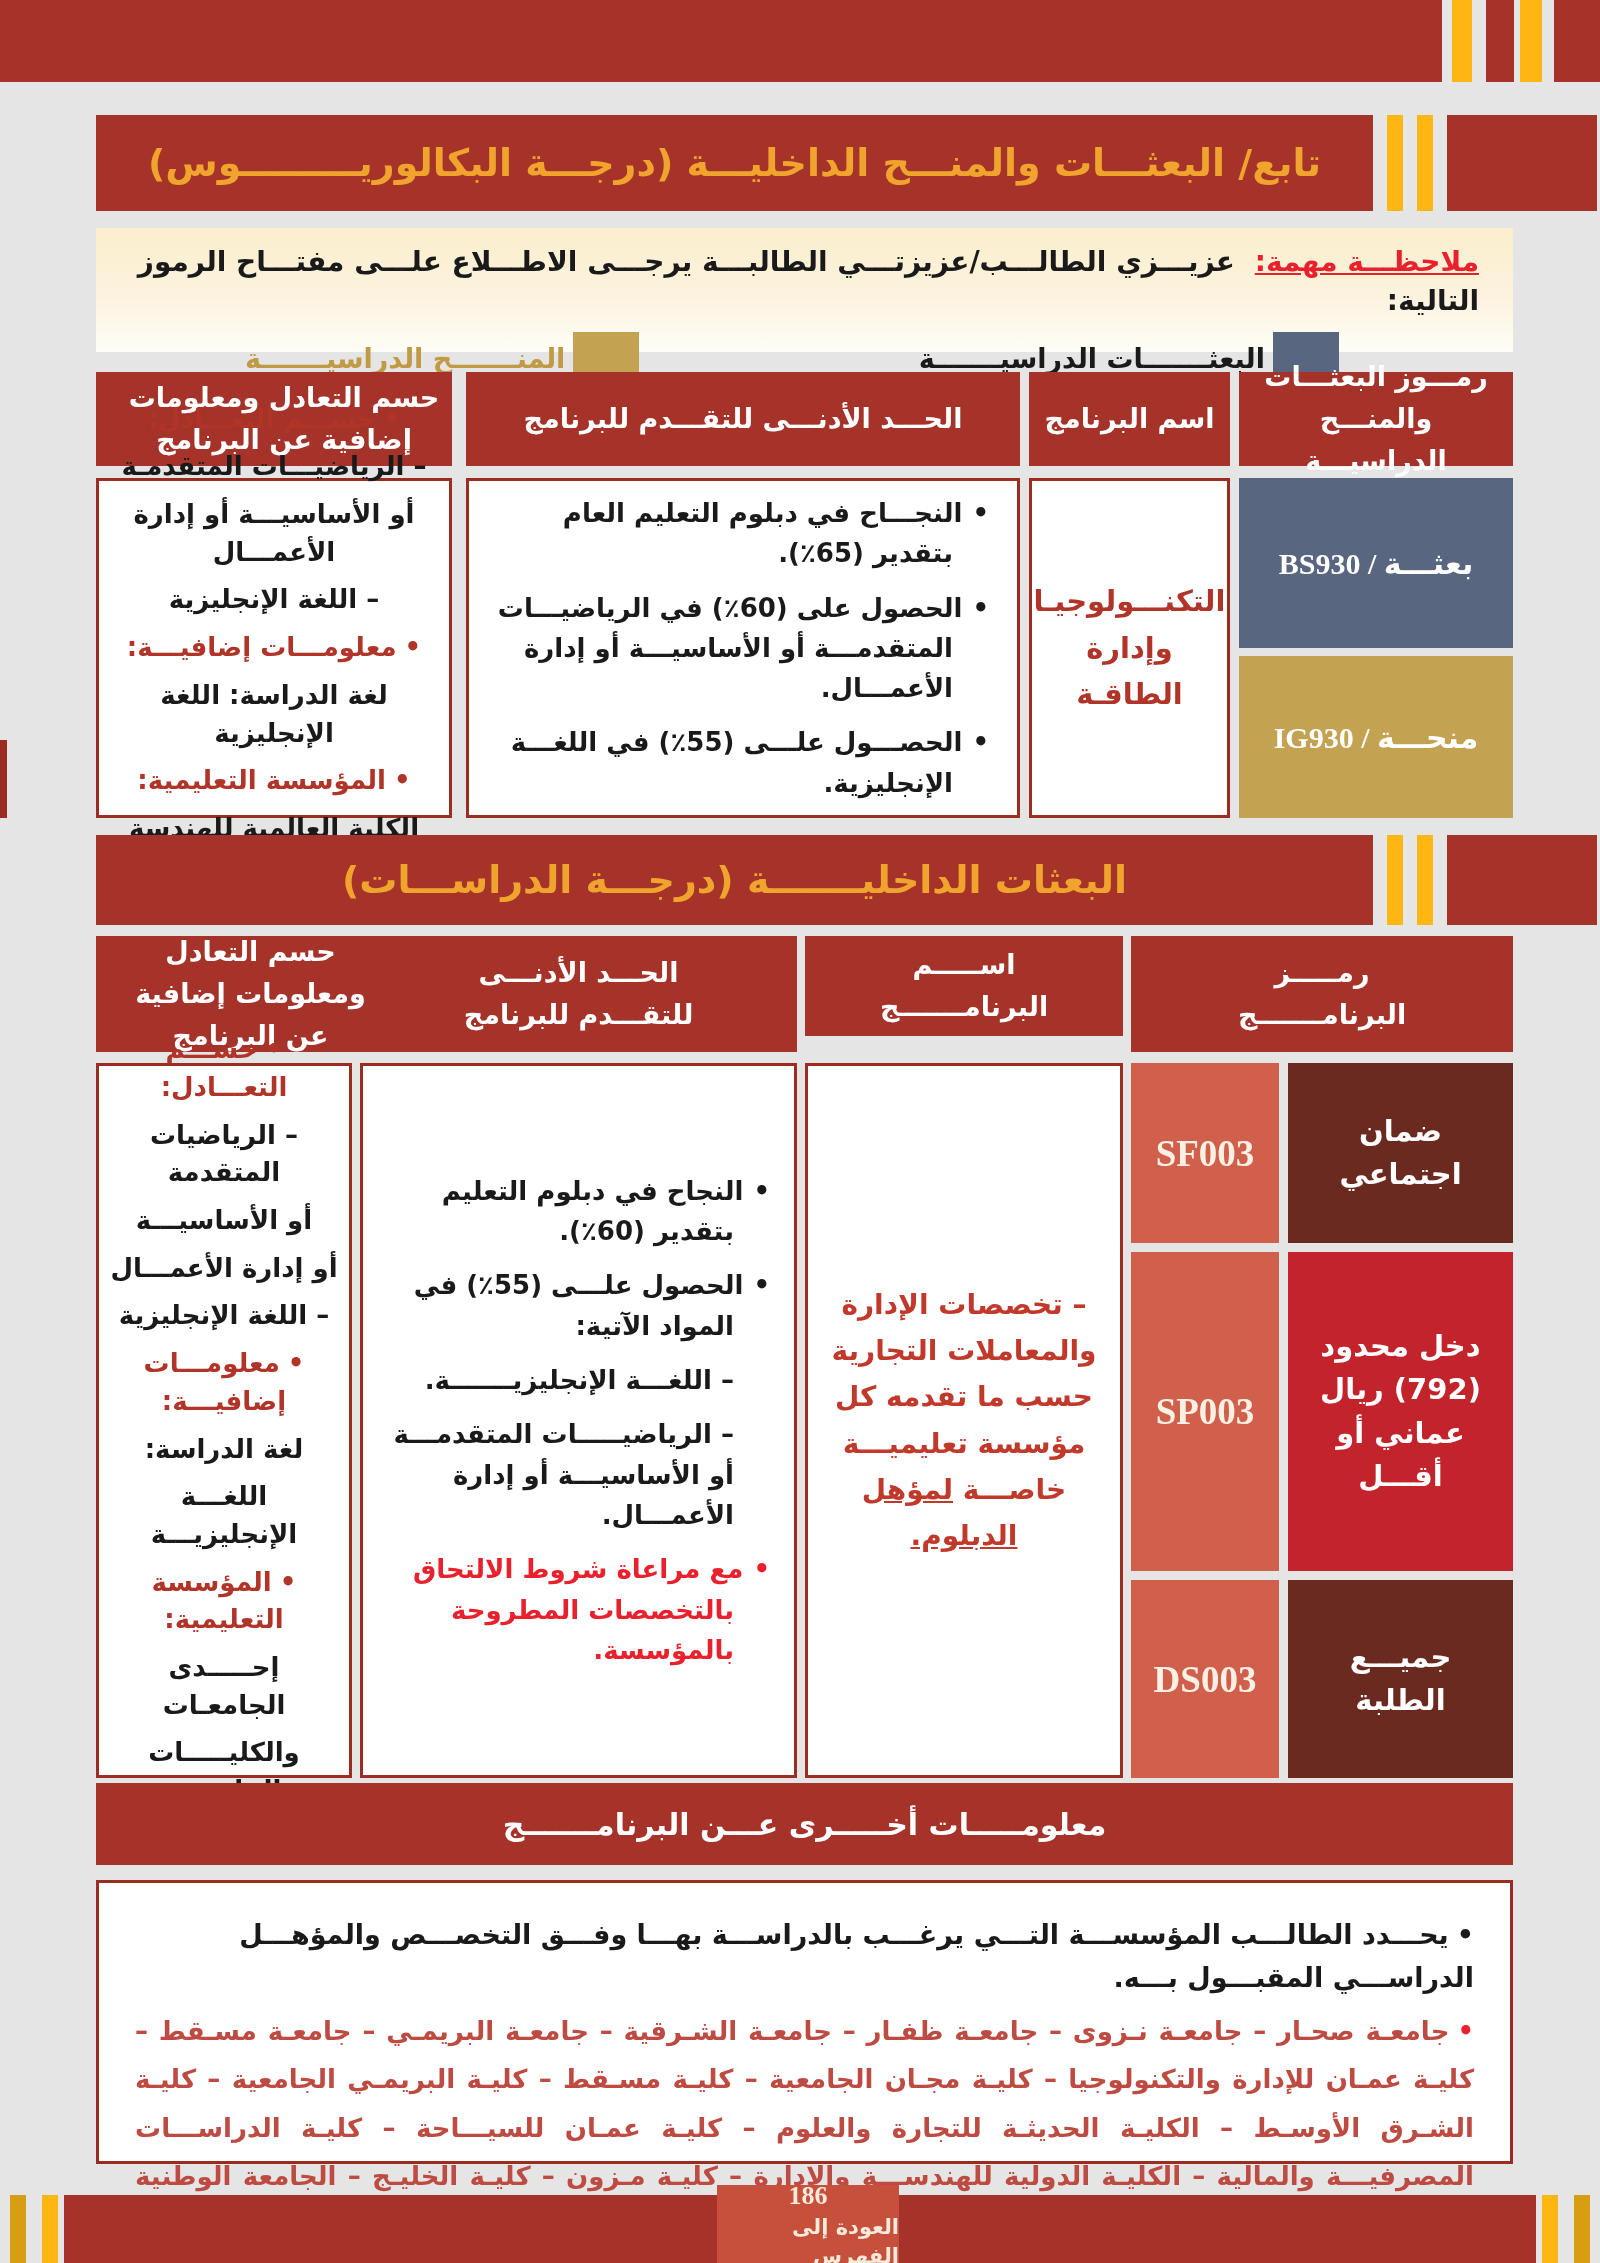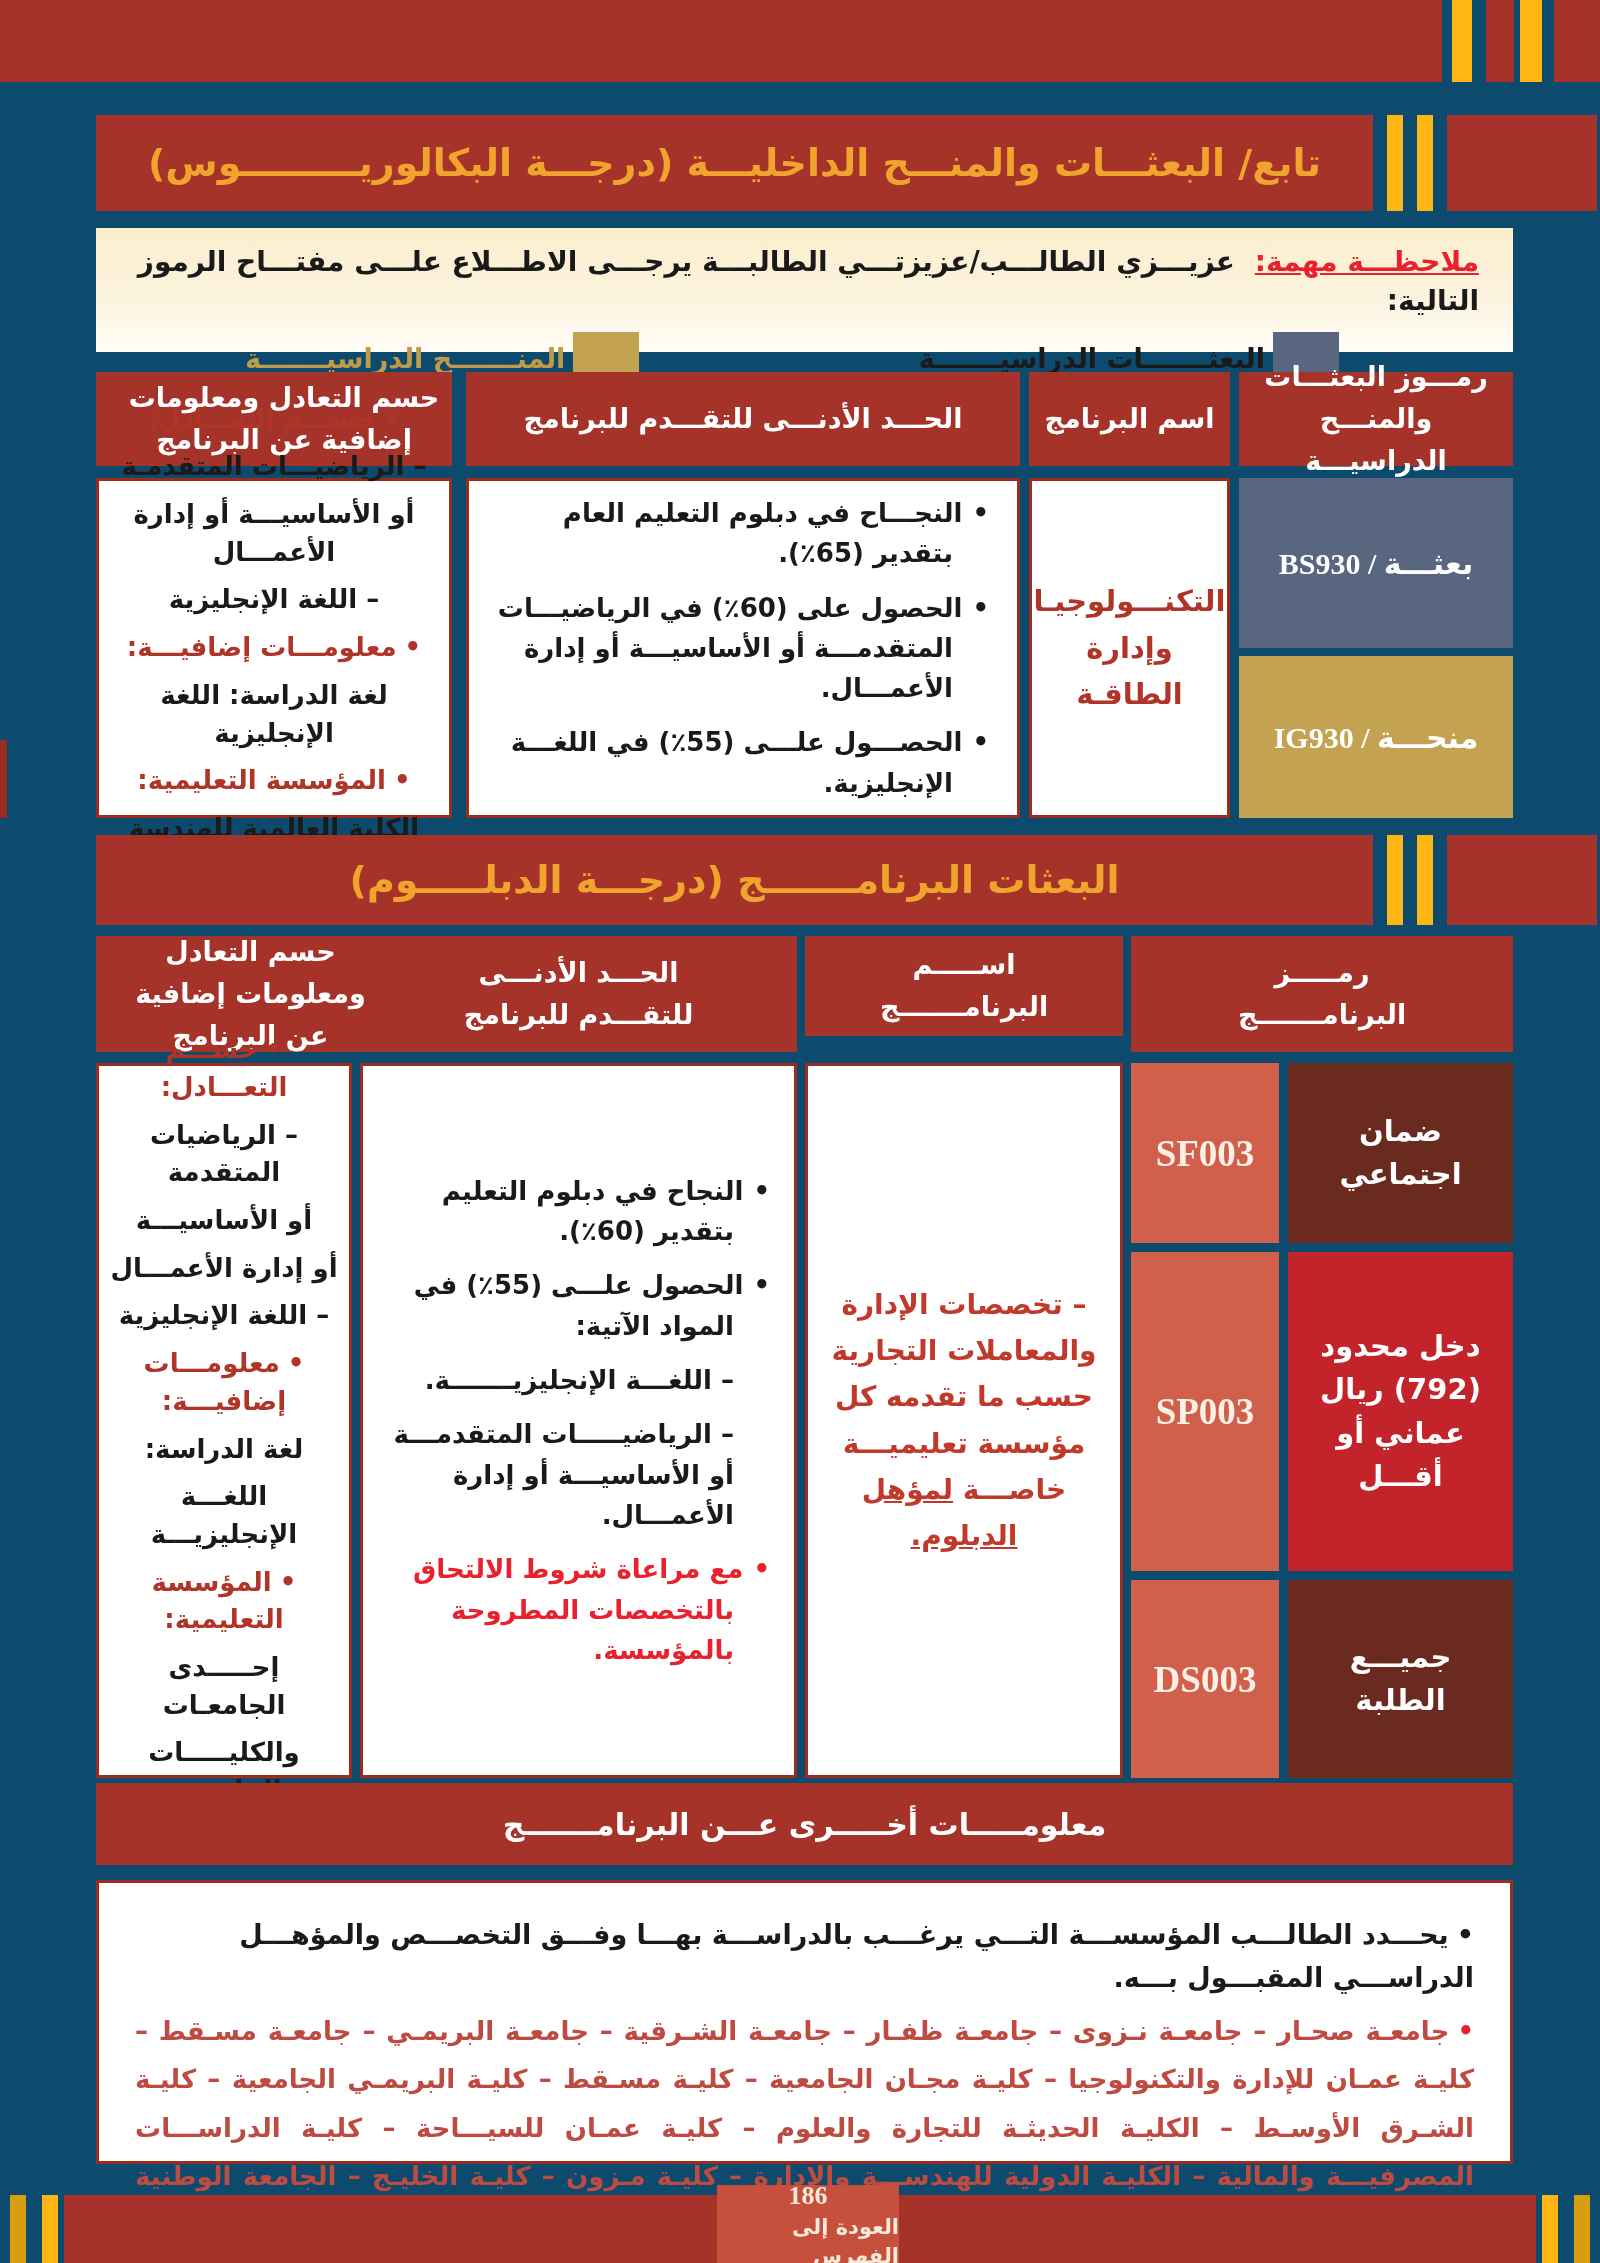--- a/index.html
+++ b/index.html
@@ -1,17 +1,17 @@
 <!DOCTYPE html>
 <html lang="ar" dir="rtl"><head>
 <meta charset="utf-8">
 <style>
   html,body{margin:0;padding:0;background:#ffffff;}
   body{font-family:"DejaVu Sans",sans-serif;font-weight:bold;color:#1a1a1a;}
-  .page{position:relative;width:1600px;height:2263px;background:#0c4a6e;overflow:hidden;direction:rtl;}
+  .page{position:relative;width:1600px;height:2263px;background:#e5e5e5;overflow:hidden;direction:rtl;}
 
   
   .top-bar{position:absolute;top:0;left:0;width:1600px;height:82px;display:flex;direction:ltr;}
   .top-bar .main{flex:1;background:#A53329;}
   .g10{width:10px}.g14{width:14px}.g6{width:6px}.g12{width:12px}.g16{width:16px}
   .st-amber{background:#FFB612;}
   .st-gold{background:#D79E13;}
   .top-bar .amber1{width:20px;background:#FFB612;}
   .top-bar .red1{width:28px;background:#A53329;}
   .top-bar .amber2{width:22px;background:#FFB612;}
@@ -168,21 +168,21 @@
       <div class="info-line s-plain"><span class="txt">– اللغة الإنجليزية</span></div>
       <div class="info-line s-red"><span class="bul">•</span><span class="txt">معلومـــات إضافيـــة:</span></div>
       <div class="info-line s-plain"><span class="txt">لغة الدراسة: اللغة الإنجليزية</span></div>
       <div class="info-line s-red"><span class="bul">•</span><span class="txt">المؤسسة التعليمية:</span></div>
       <div class="info-line s-plain"><span class="txt">الكلية العالمية للهندسة</span></div>
       <div class="info-line s-plain"><span class="txt">والتكنولوجيـــا</span></div>
     </div>
 
   <div class="section-bar sec2">
     <div class="main">
-      <div class="title">البعثات البرنامـــــــج (درجـــة الدبلـــــوم)</div>
+      <div class="title">البعثات الداخليـــــــة (درجـــة الدراســـات)</div>
     </div>
     <div class="g14"></div>
       <div class="stripe"></div>
     <div class="g14"></div>
       <div class="stripe"></div>
     <div class="g14"></div>
       <div class="endblock"></div>
   </div>
 
   <div class="hdr-cell t2-hdr-codes">رمـــــز

